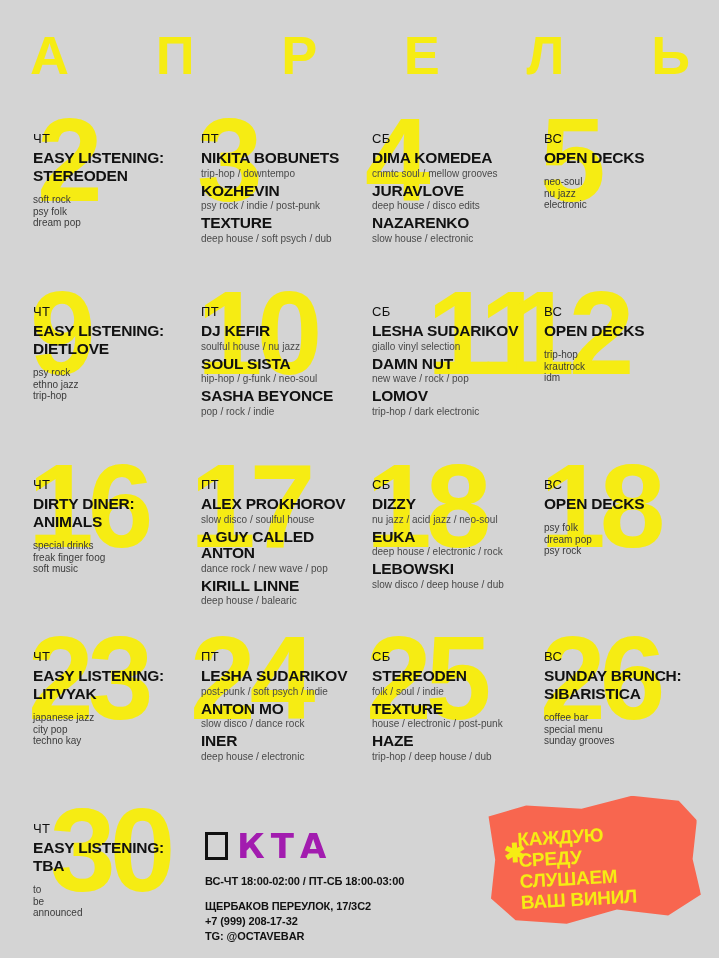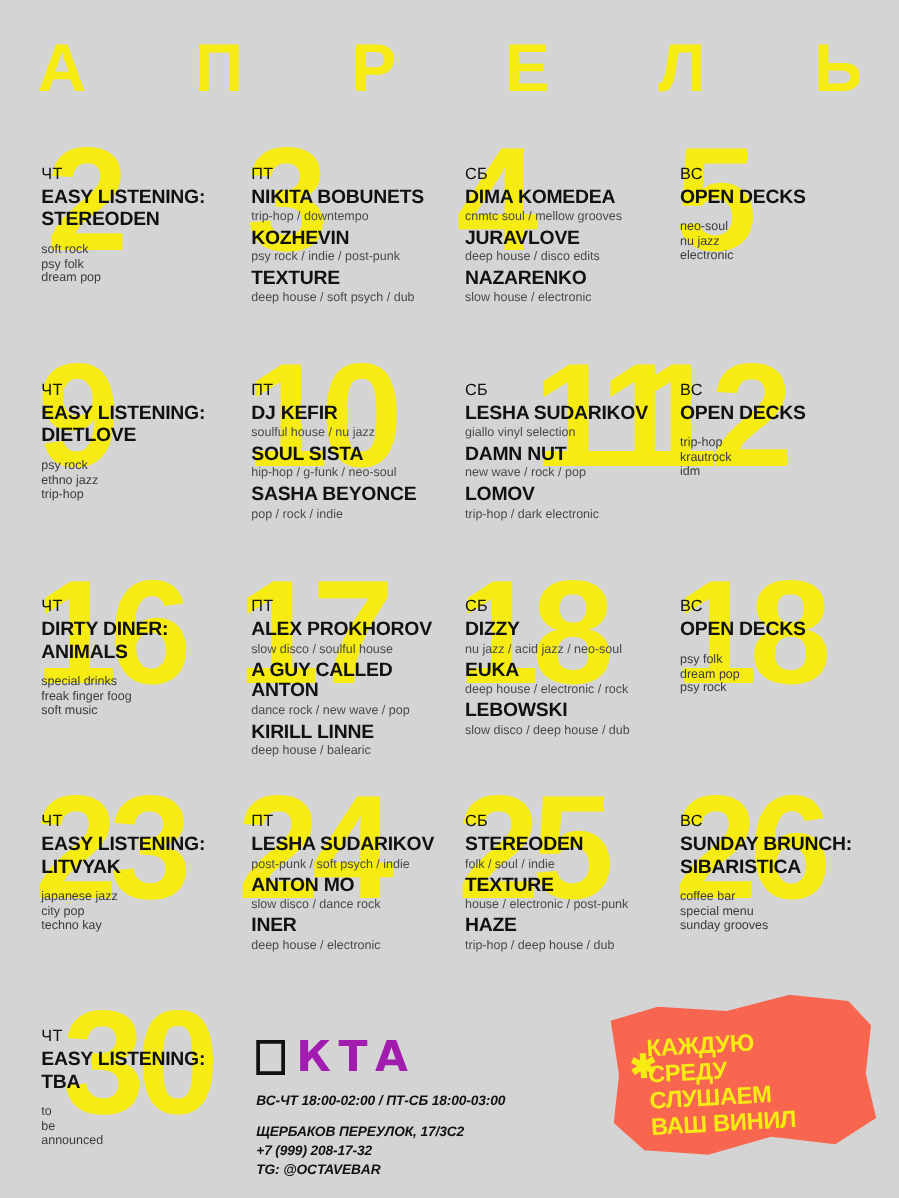--- a/index.html
+++ b/index.html
@@ -123,21 +123,20 @@
     color: #a21caf;
     letter-spacing: 6px;
     font-family: "DejaVu Sans", sans-serif;
   }
   .venue-line {
     color: #111;
     font-size: 11px;
     font-weight: bold;
     line-height: 15px;
     letter-spacing: -0.1px;
-    font-style: italic;
   }
   .venue-block2 {
     margin-top: 10px;
   }
 
   
   .sticker {
     position: absolute;
     left: 487px;
     top: 798px;

